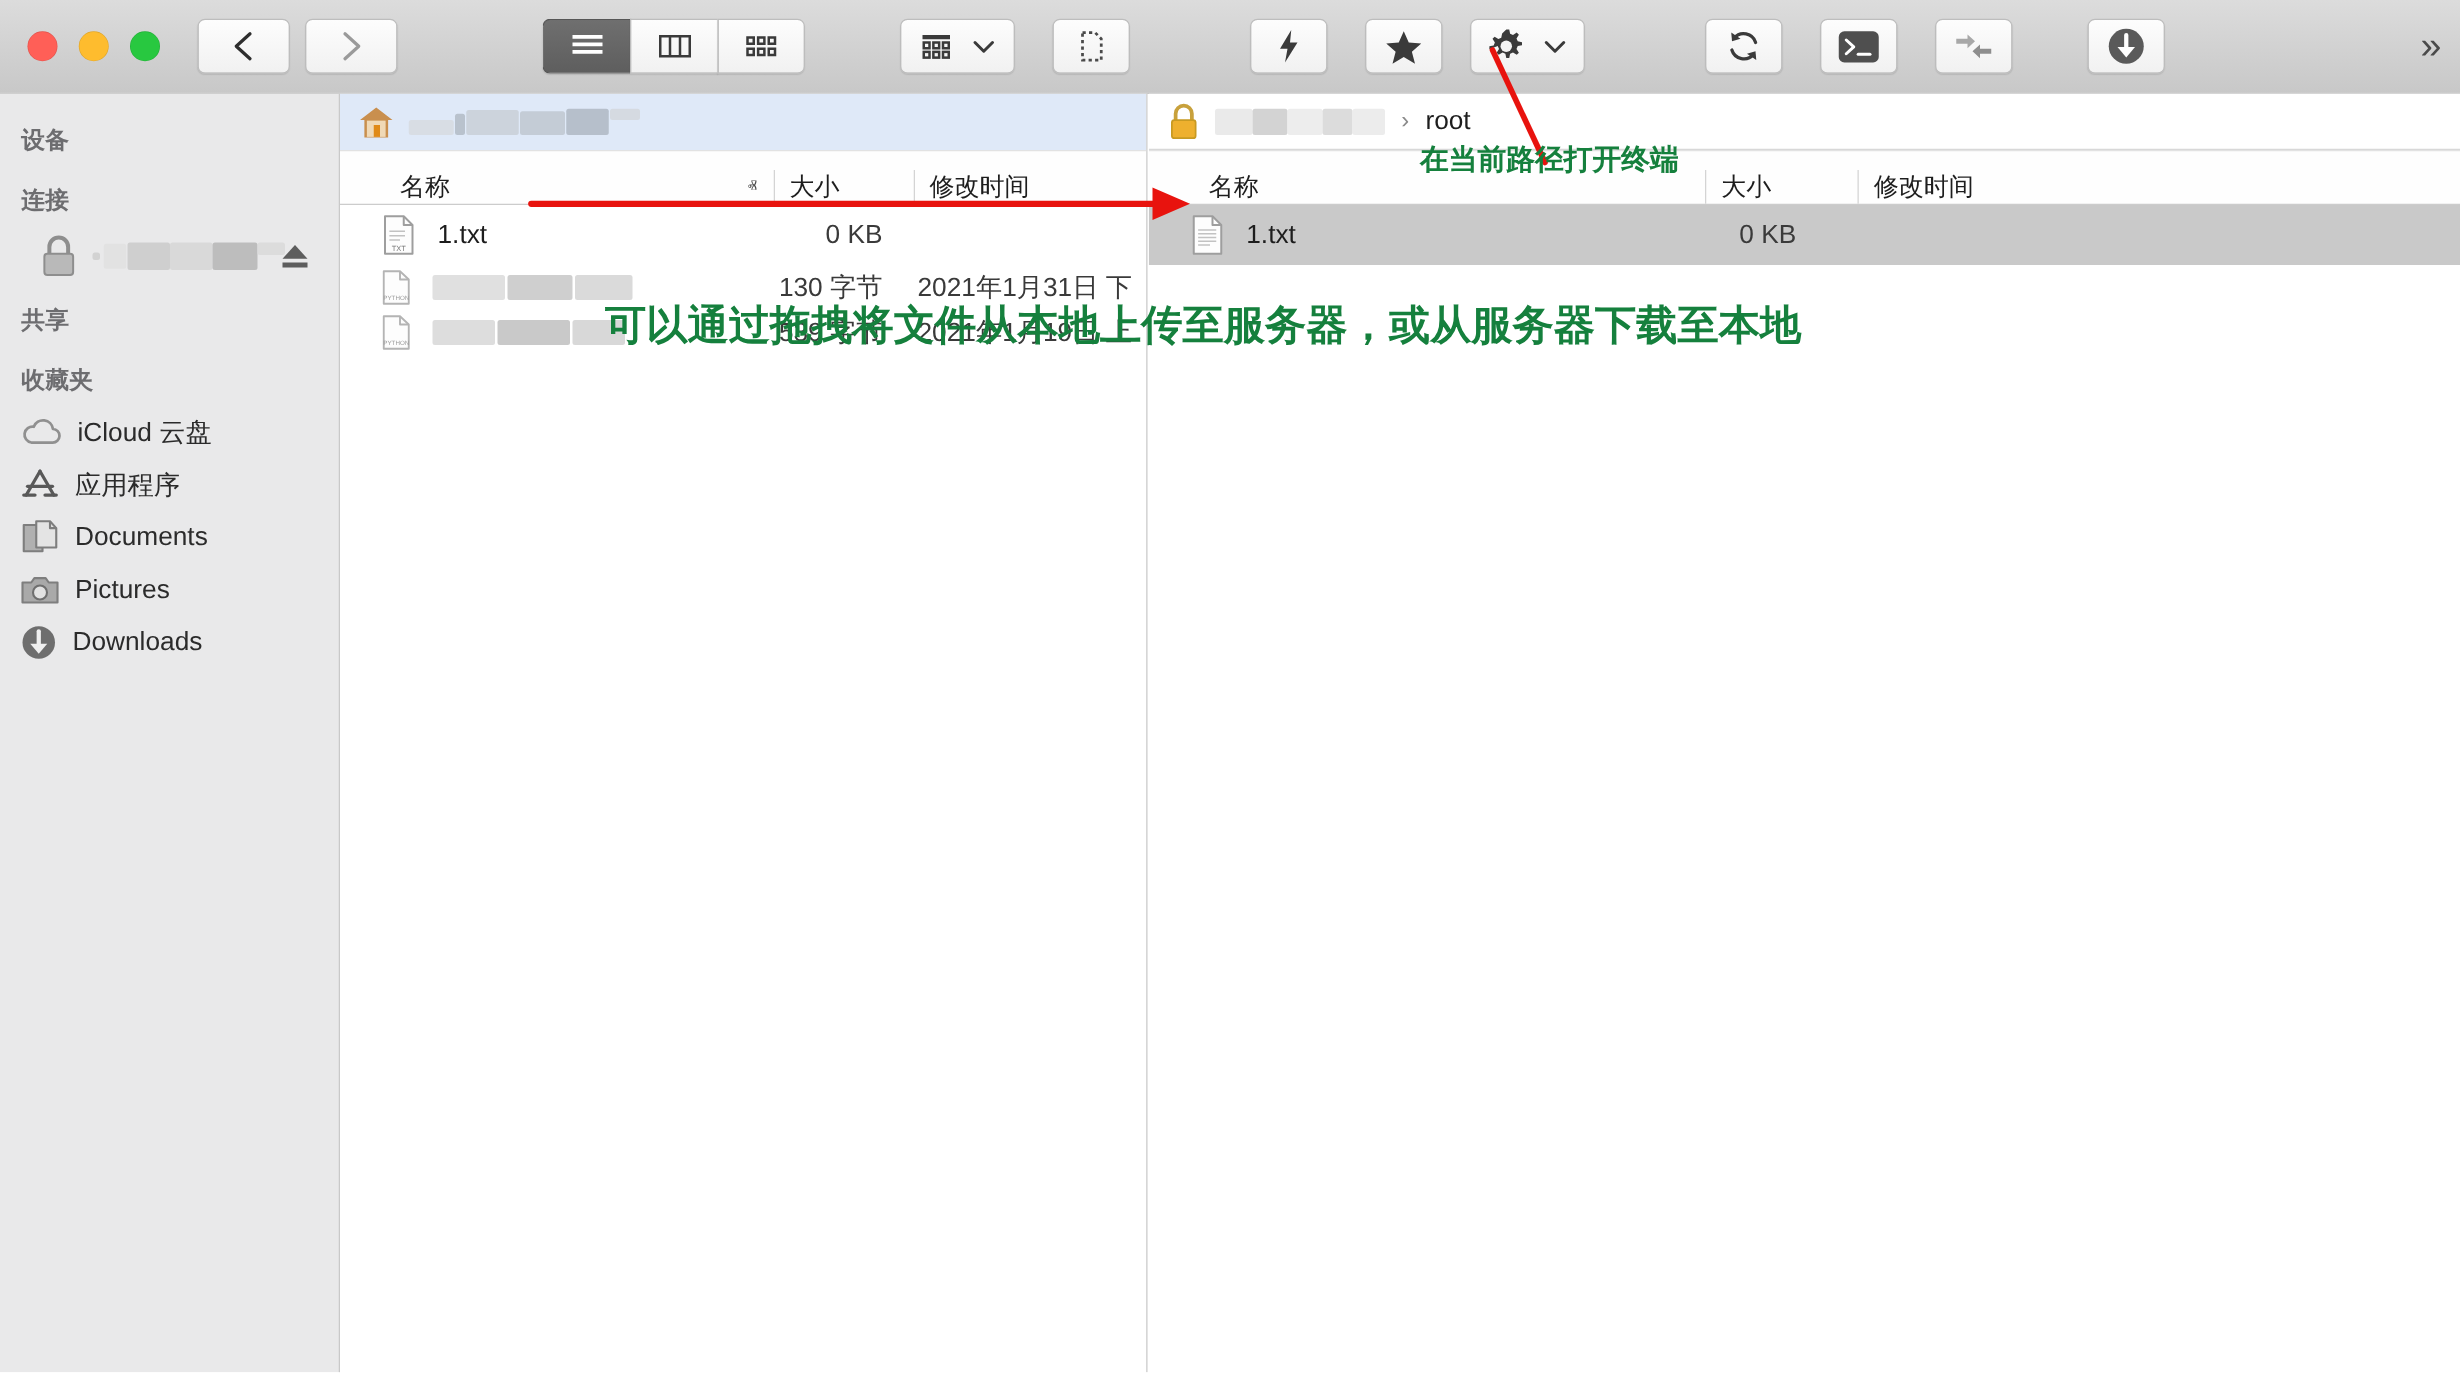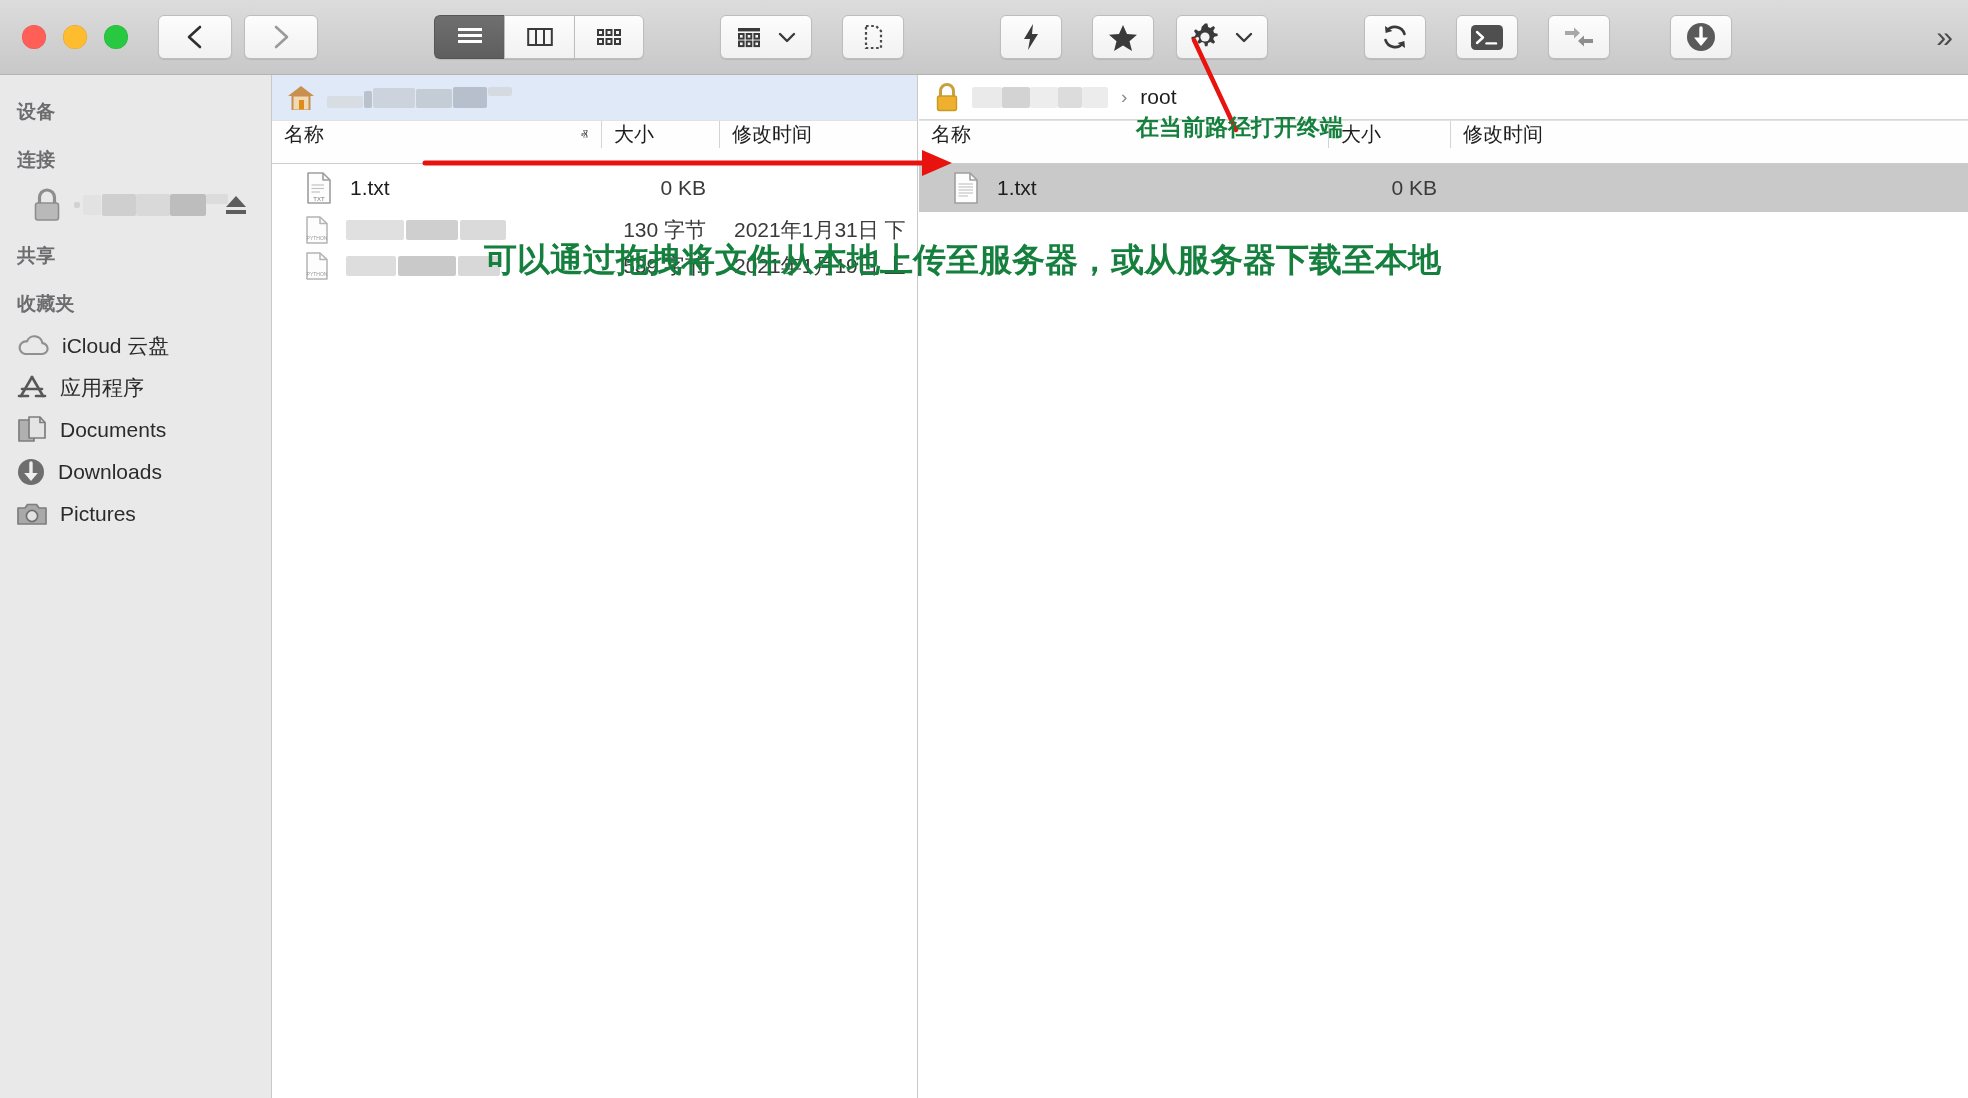--- a/index.html
+++ b/index.html
@@ -96,23 +96,23 @@
 
   .pathbar {
     height:45px; display:flex; align-items:center; gap:11px;
     padding-left:14px; font-size:21px; color:#1d1d1d;
   }
   .pathbar.sel { background:#dfe9f8; }
   .pathbar.plain { background:#fff; border-bottom:1px solid #d8d8d8; }
   .crumb-sep { color:#8a8a8a; font-size:19px; margin:0 2px; }
 
   .colhead {
-    height:44px; display:flex; align-items:flex-start;
+    height:44px; display:flex; align-items:flex-end;
     background:#fefefe; border-bottom:1px solid #ccc; border-top:1px solid #e2e2e2;
-    font-size:20px; color:#1d1d1d;
+    font-size:20px; color:#1d1d1d;padding-left:36px;
   }
   .colhead > div {
     display:flex; align-items:center; padding-left:12px;
     border-right:1px solid #d4d4d4; position:relative;
   }
   .colhead > div:last-child { border-right:none; }
   .sort-caret { position:absolute; right:13px; color:#4a4a4a; font-size:15px; }
 
   .row {
     height:48px; display:flex; align-items:center;
@@ -347,34 +347,34 @@
     <div class="sb-item">
       <svg class="ic" width="32" height="30" viewBox="0 0 32 30">
         <path d="M3 5 H14 L18 9 V26 H3 Z" fill="#b0b0b0" stroke="#7e7e7e" stroke-width="1.7" stroke-linejoin="round"></path>
         <path d="M13 2 H24 L29 7.5 V23 H13 Z" fill="#e4e4e4" stroke="#7e7e7e" stroke-width="1.7" stroke-linejoin="round"></path>
         <path d="M24 2 V7.5 H29" fill="none" stroke="#7e7e7e" stroke-width="1.7" stroke-linejoin="round"></path>
       </svg>
       <span class="lbl">Documents</span>
     </div>
 
     <div class="sb-item">
+      <svg class="ic" width="32" height="26" viewBox="0 0 32 26">
+        <path d="M2 7 H9 L11.5 3.5 H20.5 L23 7 H30 V23 H2 Z" fill="#a9a9a9" stroke="#7e7e7e" stroke-width="1.7" stroke-linejoin="round"></path>
+        <circle cx="16" cy="15" r="5.6" fill="#e2e2e2" stroke="#6f6f6f" stroke-width="1.7"></circle>
+      </svg>
+      <span class="lbl">Pictures</span>
+    </div>
+
+    <div class="sb-item">
       <svg class="ic" width="30" height="30" viewBox="0 0 30 30">
         <circle cx="15" cy="15" r="13" fill="#6e6e6e"></circle>
         <path d="M15 6 V17.5" stroke="#efefef" stroke-width="3.4" stroke-linecap="round"></path>
         <polygon points="15,24 8.2,16 21.8,16" fill="#efefef"></polygon>
       </svg>
       <span class="lbl">Downloads</span>
-    </div>
-
-    <div class="sb-item">
-      <svg class="ic" width="32" height="26" viewBox="0 0 32 26">
-        <path d="M2 7 H9 L11.5 3.5 H20.5 L23 7 H30 V23 H2 Z" fill="#a9a9a9" stroke="#7e7e7e" stroke-width="1.7" stroke-linejoin="round"></path>
-        <circle cx="16" cy="15" r="5.6" fill="#e2e2e2" stroke="#6f6f6f" stroke-width="1.7"></circle>
-      </svg>
-      <span class="lbl">Pictures</span>
     </div>
   </div>
 
   <div class="pane-left">
 
     <div class="pathbar sel">
       <svg class="ic" width="30" height="30" viewBox="0 0 30 30">
         <polygon points="15,3 28,13 24.5,13 24.5,27 5.5,27 5.5,13 2,13" fill="#c98f4e"></polygon>
         <rect x="7.5" y="13.5" width="15" height="13" fill="#f0d9b6"></rect>
         <rect x="13" y="17" width="5" height="9.5" fill="#e08a18"></rect>

